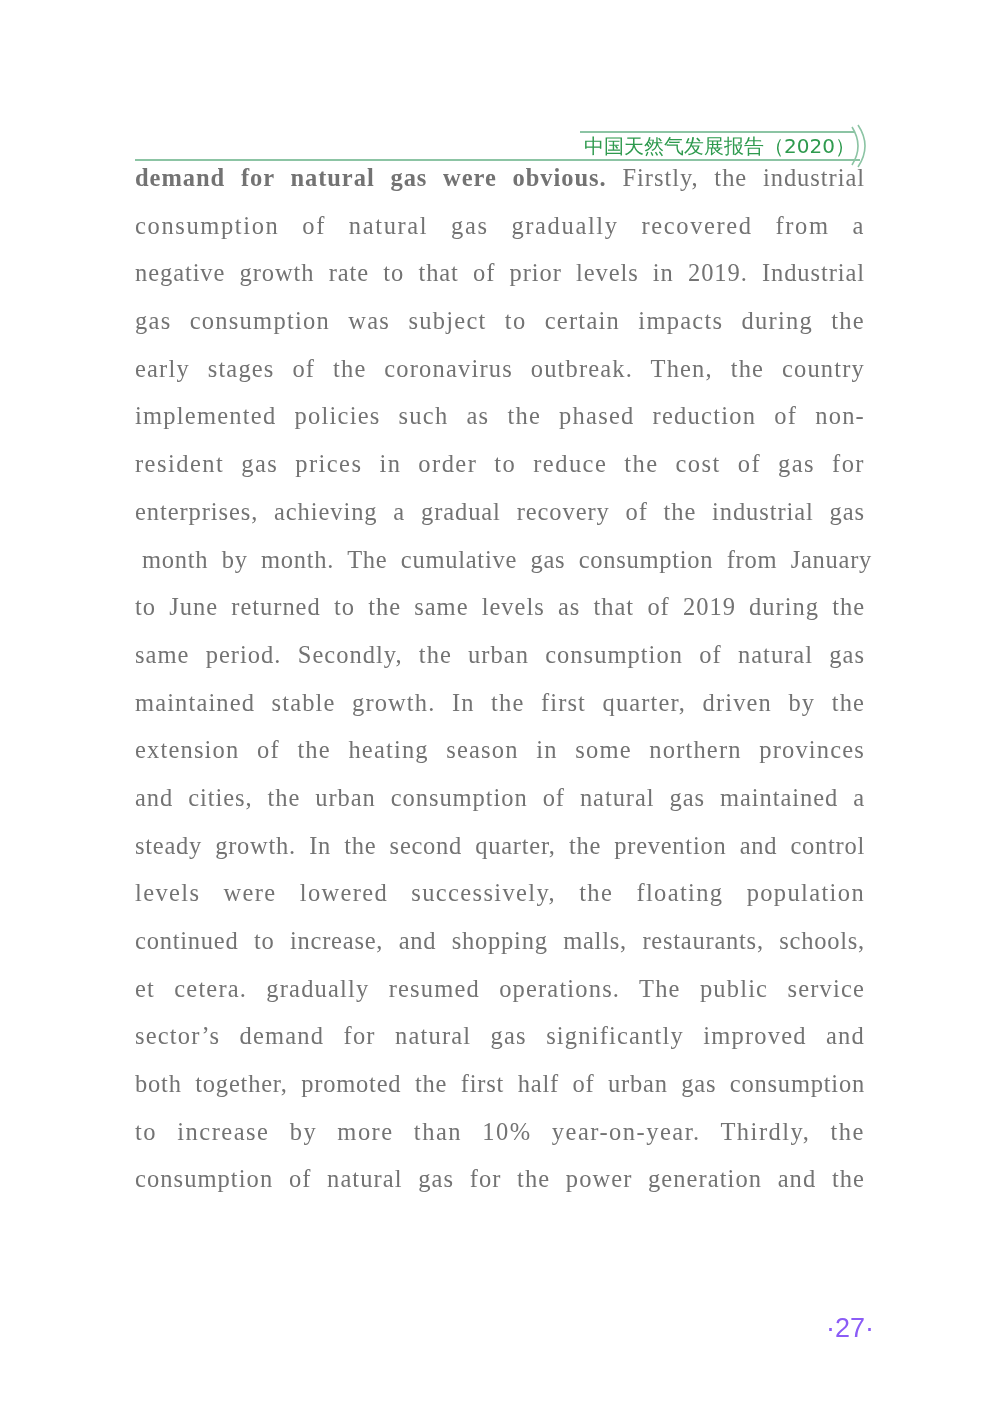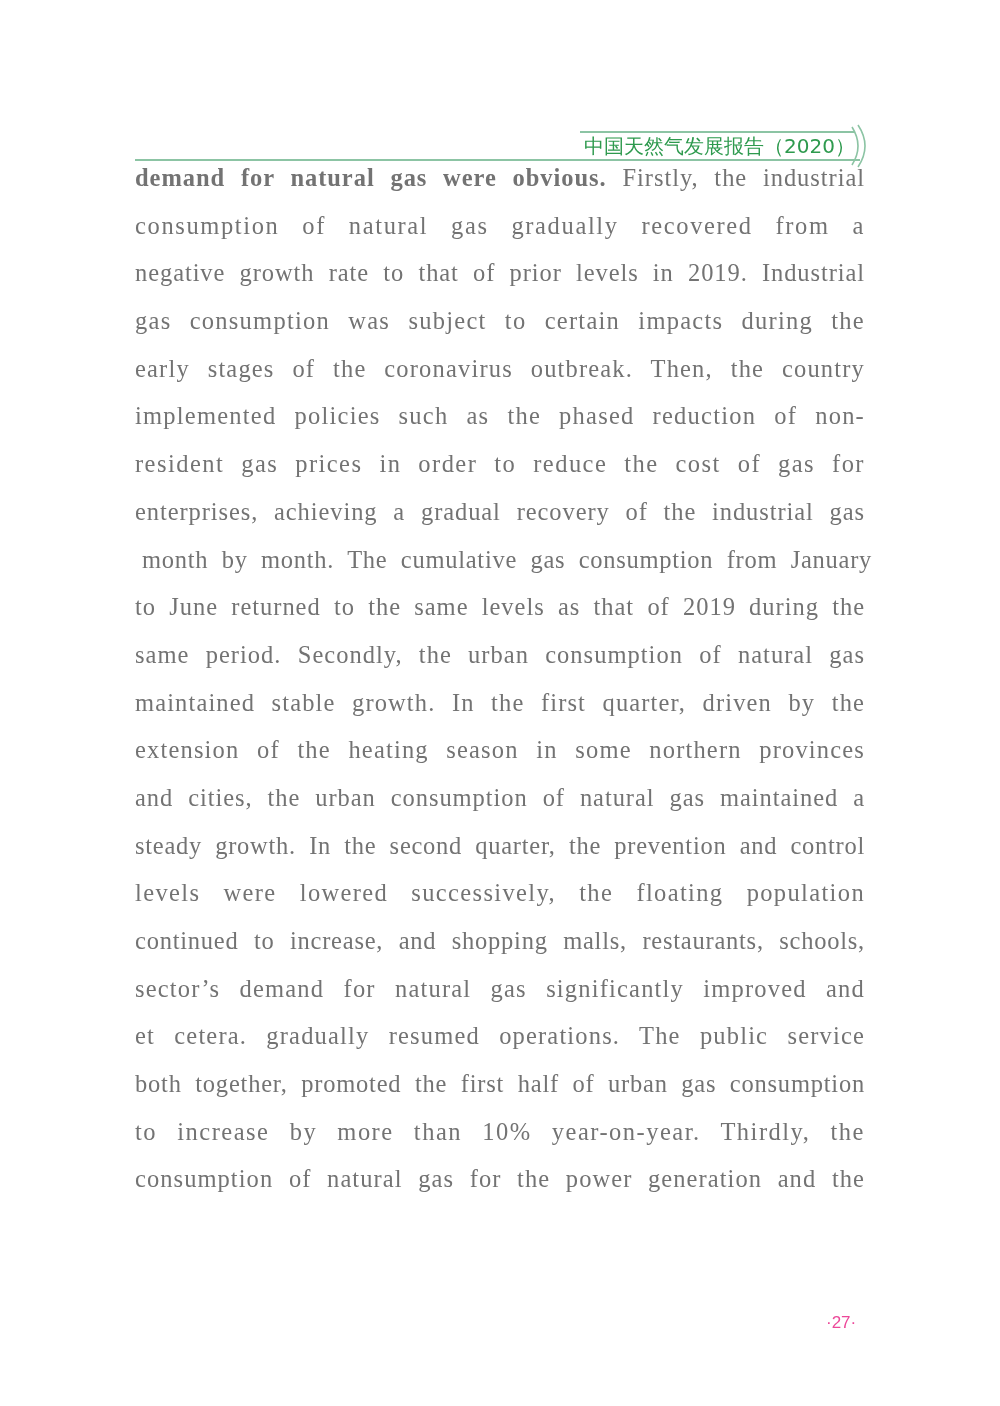--- a/index.html
+++ b/index.html
@@ -77,22 +77,22 @@
       text-align-last: justify;
     }
     .bold {
       font-weight: bold;
     }
     .page-number {
       position: absolute;
       left: 826px;
       top: 1313px;
       font-family: "Liberation Sans", "DejaVu Sans", sans-serif;
-      font-size: 17px;
-      color: #ec4899;
+      font-size: 27px;
+      color: #8b5cf6;
     }
   </style>
 </head>
 <body>
 
 <div class="header">
   <div class="header-rule"></div>
   <div class="header-rule-top"></div>
   <div class="header-title">中国天然气发展报告（2020）</div>
   <svg class="header-brace" viewBox="0 0 26 44">
@@ -112,20 +112,20 @@
   <span class="line" style="white-space: nowrap; display: block; text-align: left; text-align-last: left; letter-spacing: 0.913839px; word-spacing: 8.7957px;">enterprises, achieving a gradual recovery of the industrial gas</span>
   <span class="line" style="white-space: nowrap; display: block; text-align: left; text-align-last: left; letter-spacing: 0.729105px; word-spacing: 6.57207px; margin-left: 7px;">month by month. The cumulative gas consumption from January</span>
   <span class="line" style="white-space: nowrap; display: block; text-align: left; text-align-last: left; letter-spacing: 0.972467px; word-spacing: 6.14095px;">to June returned to the same levels as that of 2019 during the</span>
   <span class="line" style="white-space: nowrap; display: block; text-align: right; text-align-last: left; letter-spacing: 1.01322px; word-spacing: 9.13301px;">same period. Secondly, the urban consumption of natural gas</span>
   <span class="line" style="white-space: nowrap; display: block; text-align: left; text-align-last: left; letter-spacing: 1.12131px; word-spacing: 9.28889px;">maintained stable growth. In the first quarter, driven by the</span>
   <span class="line" style="white-space: nowrap; display: block; text-align: left; text-align-last: left; letter-spacing: 1.16622px; word-spacing: 10.334px;">extension of the heating season in some northern provinces</span>
   <span class="line" style="white-space: nowrap; display: block; text-align: left; text-align-last: left; letter-spacing: 0.948412px; word-spacing: 7.8566px;">and cities, the urban consumption of natural gas maintained a</span>
   <span class="line" style="white-space: nowrap; display: block; text-align: center; text-align-last: left; letter-spacing: 0.733887px; word-spacing: 6.37847px;">steady growth. In the second quarter, the prevention and control</span>
   <span class="line" style="white-space: nowrap; display: block; text-align: left; text-align-last: left; letter-spacing: 1.35518px; word-spacing: 15.7352px;">levels were lowered successively, the floating population</span>
   <span class="line" style="white-space: nowrap; display: block; text-align: left; text-align-last: left; letter-spacing: 0.764868px; word-spacing: 8.5471px;">continued to increase, and shopping malls, restaurants, schools,</span>
+  <span class="line" style="white-space: nowrap; display: block; text-align: left; text-align-last: left; letter-spacing: 1.16611px; word-spacing: 12.0128px;">et cetera. gradually resumed operations. The public service</span>
   <span class="line" style="white-space: nowrap; display: block; text-align: left; text-align-last: left; letter-spacing: 1.18561px; word-spacing: 12.0067px;">sector’s demand for natural gas significantly improved and</span>
-  <span class="line" style="white-space: nowrap; display: block; text-align: left; text-align-last: left; letter-spacing: 1.16611px; word-spacing: 12.0128px;">et cetera. gradually resumed operations. The public service</span>
   <span class="line" style="white-space: nowrap; display: block; text-align: left; text-align-last: left; letter-spacing: 0.779129px; word-spacing: 6.66589px;">both together, promoted the first half of urban gas consumption</span>
   <span class="line" style="white-space: nowrap; display: block; text-align: left; text-align-last: left; letter-spacing: 1.49587px; word-spacing: 12.5694px;">to increase by more than 10% year-on-year. Thirdly, the</span>
   <span class="line" style="white-space: nowrap; display: block; text-align: left; text-align-last: left; letter-spacing: 1.0585px; word-spacing: 8.48108px;">consumption of natural gas for the power generation and the</span>
 </div>
 
 <div class="page-number">·27·</div>
 
 </body></html>

